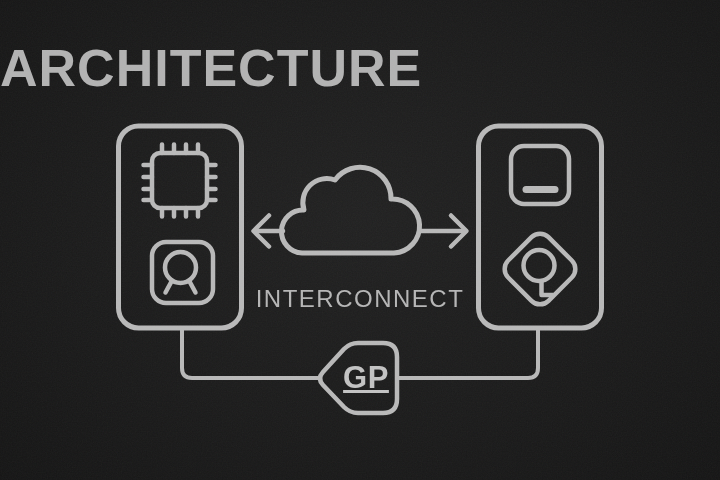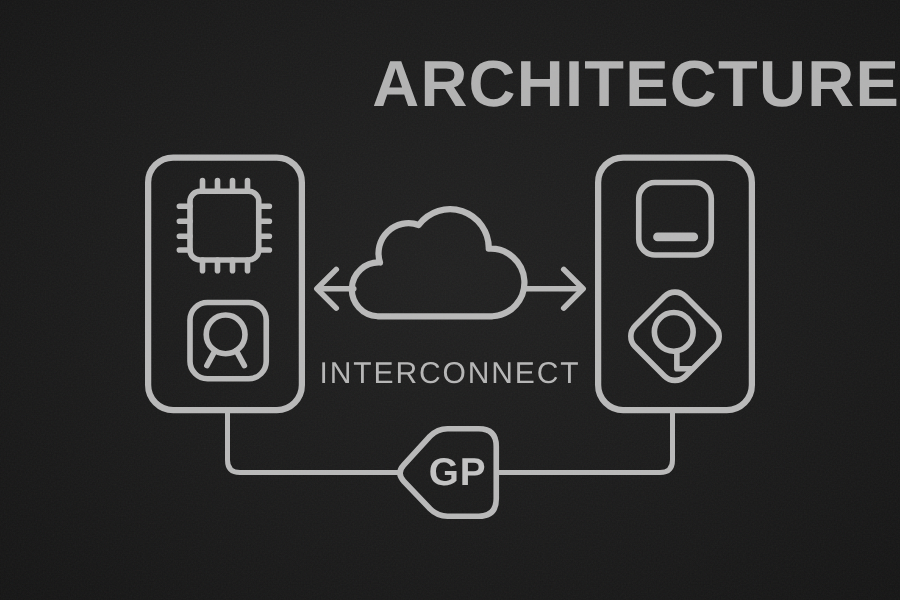--- a/index.html
+++ b/index.html
@@ -7,21 +7,21 @@
     position:relative;
     width:720px;height:480px;
     overflow:hidden;
     background:
       radial-gradient(ellipse at 50% 45%, #212121 0%, #1b1b1b 55%, #151515 100%);
     font-family:"Liberation Sans", sans-serif;
   }
   .abs{position:absolute;}
   #title{
     left:0; right:0; top:38px;
-    text-align:right;
+    text-align:left;
     font-size:52px; font-weight:700;
     letter-spacing:1px;
     color:var(--title_text,#b3b3b3);
     user-select:none;
   }
   #interconnect-label{
     left:0; right:0; top:285px;
     text-align:center;
     font-size:24px; font-weight:400;
     letter-spacing:1.5px;
@@ -29,20 +29,21 @@
     user-select:none;
   }
   #badge-label{
     left:330px; top:362px; width:72px;
     text-align:center;
     font-size:31px; font-weight:700;
     line-height:1;
     letter-spacing:0.5px;
     color:var(--badge_text,#c3c3c3);
     user-select:none;
+    text-decoration:underline;
   }
   svg{display:block;}
   .stroke{
     fill:none;
     stroke:var(--line,#b9b9b9);
   }
   #noise-overlay{left:0;top:0;opacity:0.05;pointer-events:none;}
 </style>
 </head>
 <body>

